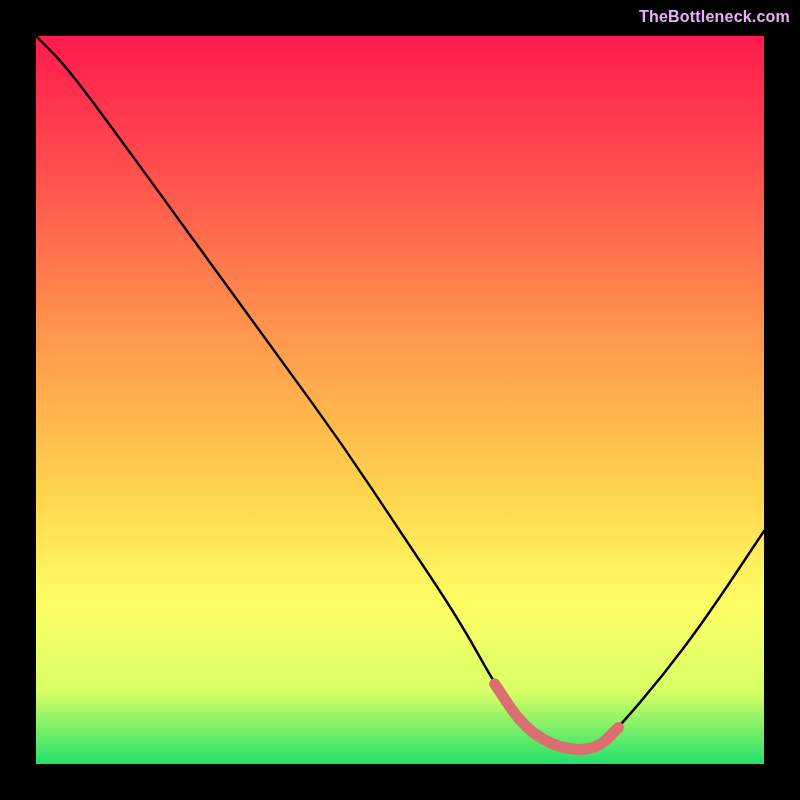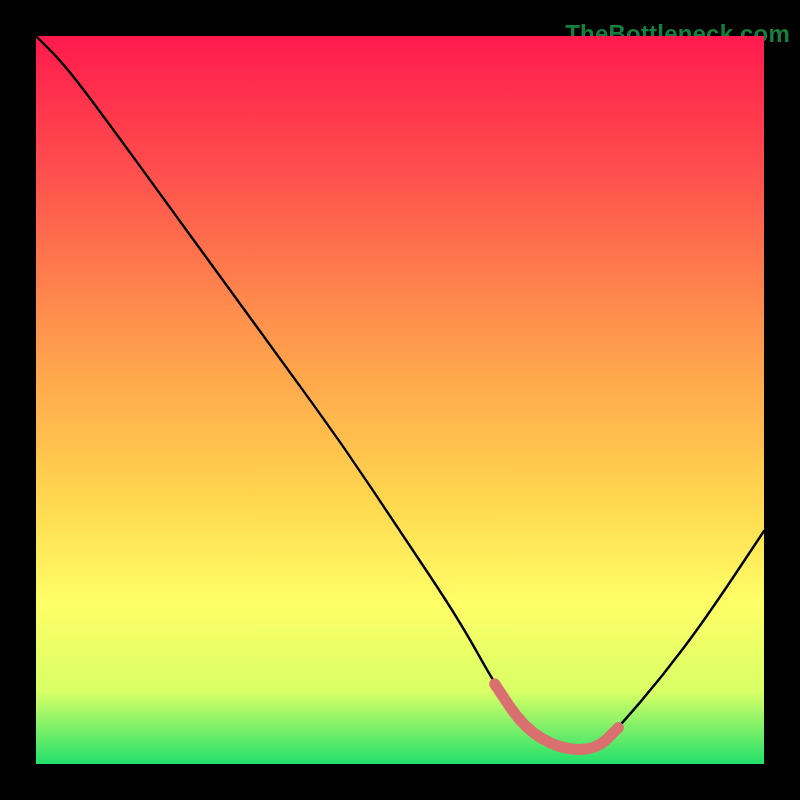--- a/index.html
+++ b/index.html
@@ -11,26 +11,26 @@
     overflow: hidden;
   }
   .frame {
     position: relative;
     width: 800px;
     height: 800px;
     background: #000;
   }
   .watermark {
     position: absolute;
-    top: 20px;
+    top: 8px;
     right: 10px;
     font-family: Arial, Helvetica, sans-serif;
-    font-size: 24px;
+    font-size: 16px;
     font-weight: 600;
-    color: #15803d;
+    color: #f0abfc;
     letter-spacing: 0.2px;
   }
   svg.plot {
     position: absolute;
     left: 36px;
     top: 36px;
     width: 728px;
     height: 728px;
   }
 </style>

